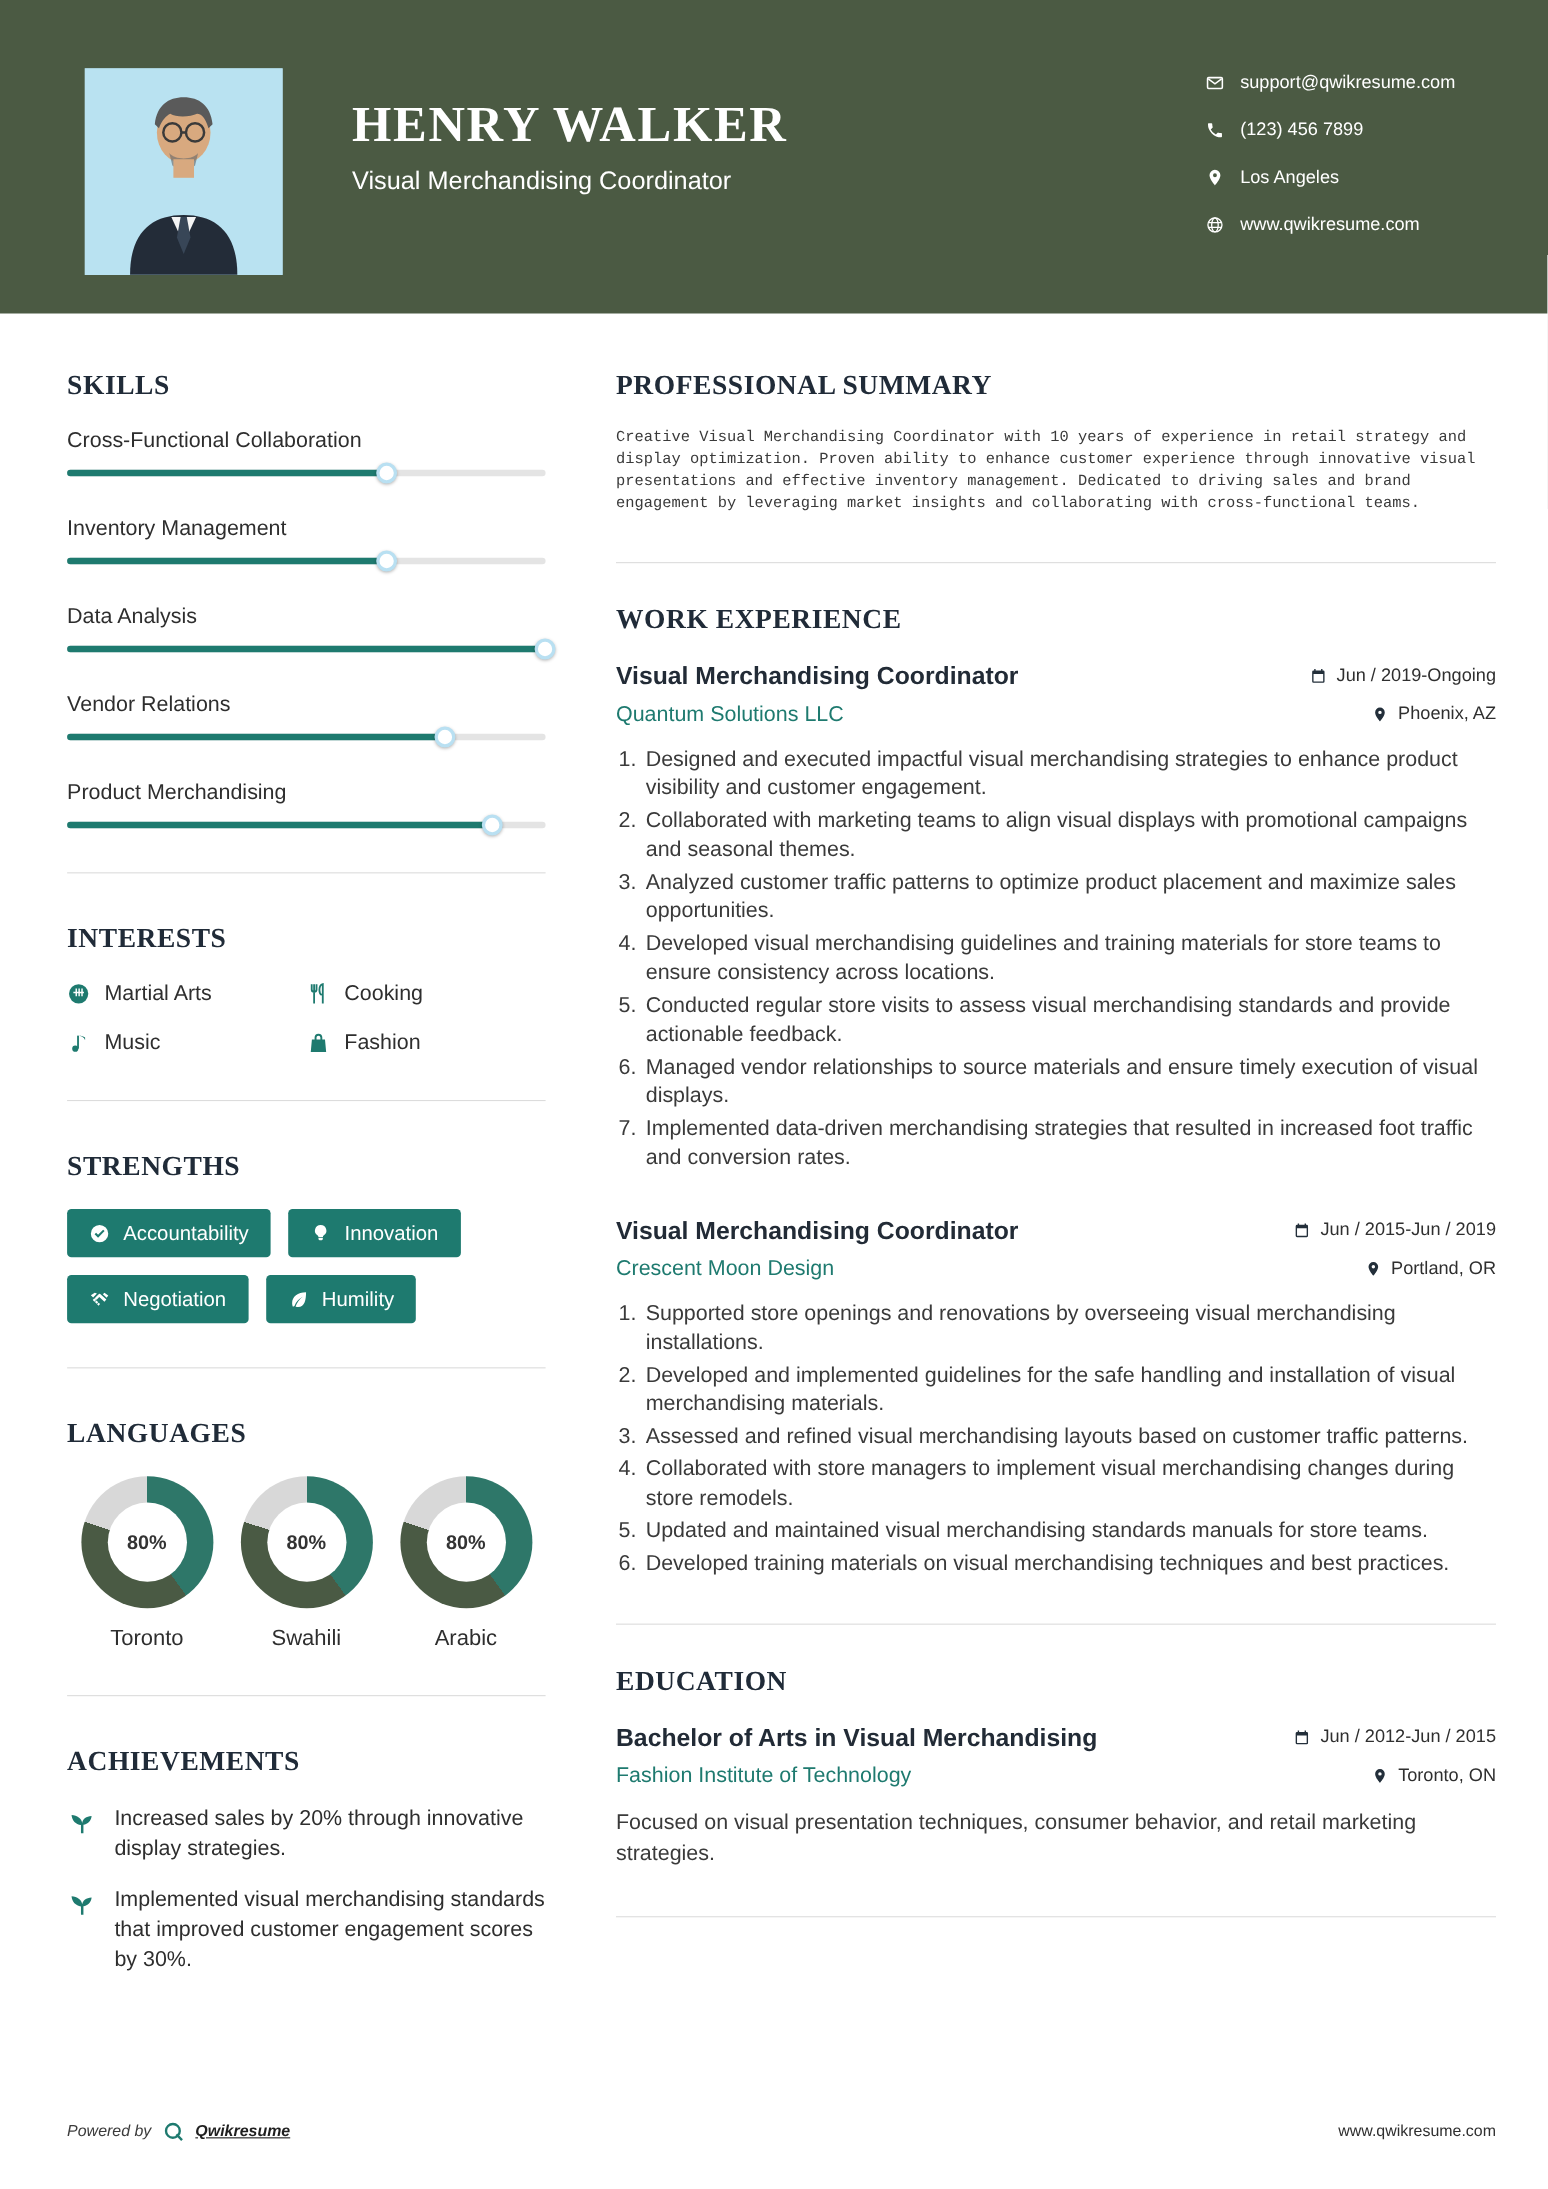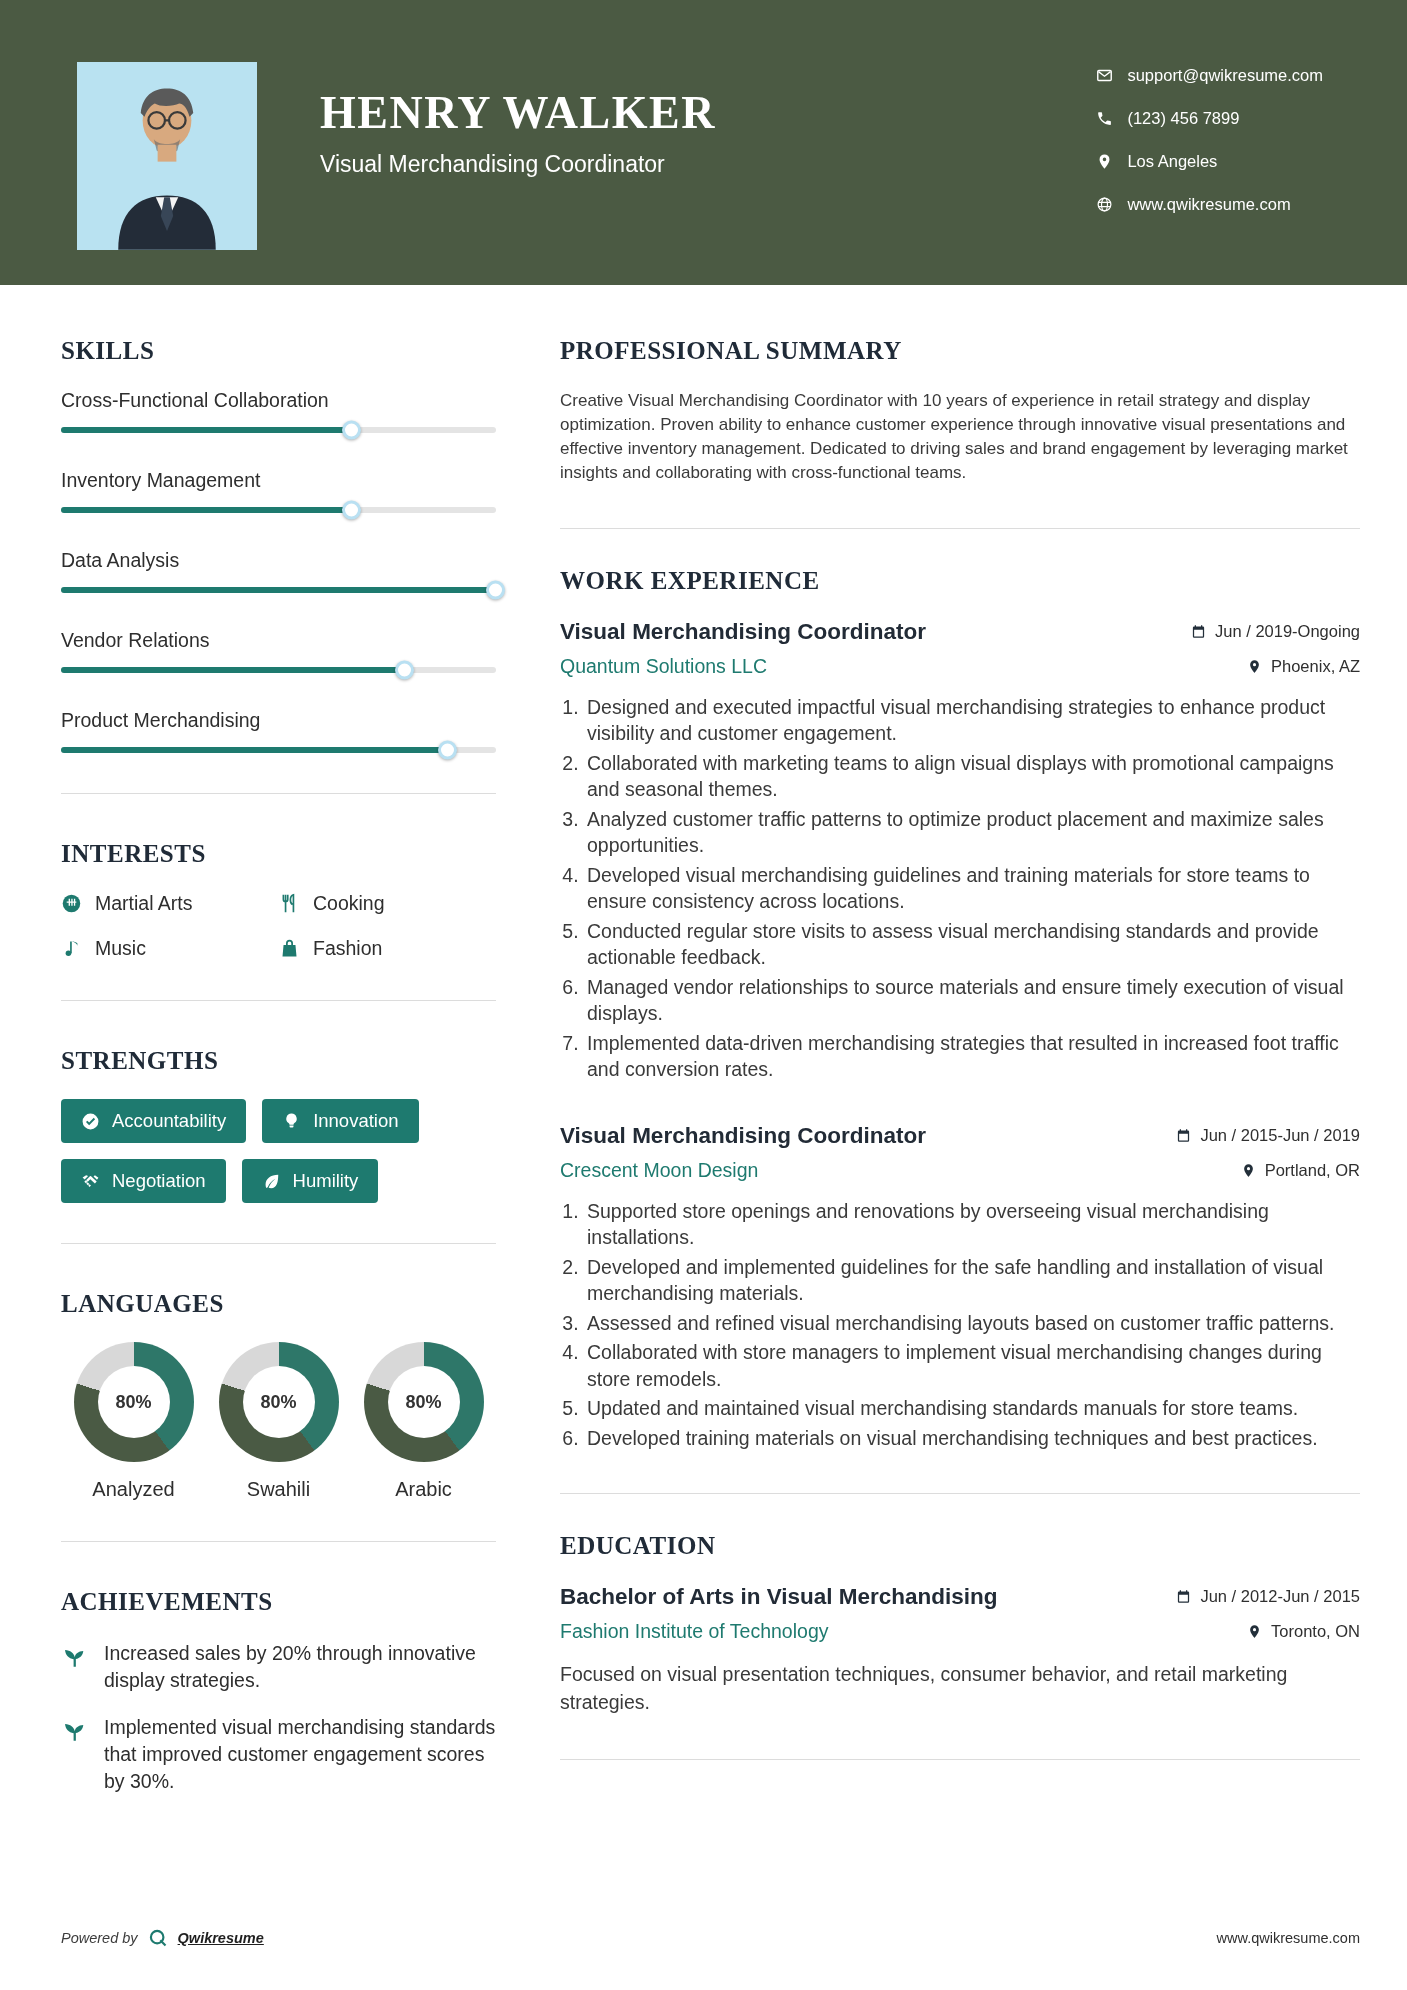--- a/index.html
+++ b/index.html
@@ -59,21 +59,21 @@
   .donut{position:relative;width:120px;height:120px;border-radius:50%;margin:0 auto;}
   .donut-center{position:absolute;inset:24px;background:#fff;border-radius:50%;display:flex;align-items:center;justify-content:center;font-size:18px;font-weight:700;color:#333;}
   .lang-label{margin-top:16px;font-size:20px;color:#2e2e2e;}
 
   
   .achievements{list-style:none;}
   .achv{display:flex;gap:16px;margin-bottom:20px;font-size:19.5px;line-height:1.38;color:#2e2e2e;}
   .achv-icon{width:27px;height:27px;color:var(--accent);flex:0 0 27px;margin-top:3px;}
 
   
-  .summary-text{font-size:17px;line-height:1.42;color:var(--body-text);}
+  .summary-text{font-size:14px;line-height:1.42;color:var(--body-text);font-family:Liberation Mono, monospace;}
   .job{margin-bottom:40px;}
   .job:last-child{margin-bottom:0;}
   .job-head{display:flex;justify-content:space-between;align-items:baseline;}
   .job-title{font-size:22.5px;font-weight:700;color:#222b36;}
   .meta{display:flex;align-items:center;gap:9px;font-size:16.5px;color:#2f2f2f;white-space:nowrap;}
   .meta-icon{width:15px;height:15px;color:#232f3a;flex:0 0 15px;}
   .job-sub{display:flex;justify-content:space-between;align-items:center;margin-top:10px;}
   .company{font-size:19.5px;color:var(--accent);font-weight:500;text-align:right;}
   .job-bullets{margin-top:16px;padding-left:24px;font-size:19.5px;line-height:1.36;color:var(--body-text);}
   .job-bullets li{margin-bottom:3px;padding-left:3px;}
@@ -274,21 +274,21 @@
           </div>
       </section>
       <hr class="rule">
       <section>
         <h2 class="section-heading">LANGUAGES</h2>
         <div class="languages">
             <div class="lang">
               <div class="donut" style="background: conic-gradient(rgb(46, 119, 105) 0%, rgb(46, 119, 105) 40%, rgb(74, 90, 68) 40%, rgb(74, 90, 68) 80%, rgb(216, 216, 216) 80%, rgb(216, 216, 216) 100%);">
                 <div class="donut-center">80%</div>
               </div>
-              <div class="lang-label">Analyzed</div>
+              <div class="lang-label">Toronto</div>
             </div>
             <div class="lang">
               <div class="donut" style="background: conic-gradient(rgb(46, 119, 105) 0%, rgb(46, 119, 105) 40%, rgb(74, 90, 68) 40%, rgb(74, 90, 68) 80%, rgb(216, 216, 216) 80%, rgb(216, 216, 216) 100%);">
                 <div class="donut-center">80%</div>
               </div>
               <div class="lang-label">Swahili</div>
             </div>
             <div class="lang">
               <div class="donut" style="background: conic-gradient(rgb(46, 119, 105) 0%, rgb(46, 119, 105) 40%, rgb(74, 90, 68) 40%, rgb(74, 90, 68) 80%, rgb(216, 216, 216) 80%, rgb(216, 216, 216) 100%);">
                 <div class="donut-center">80%</div>

